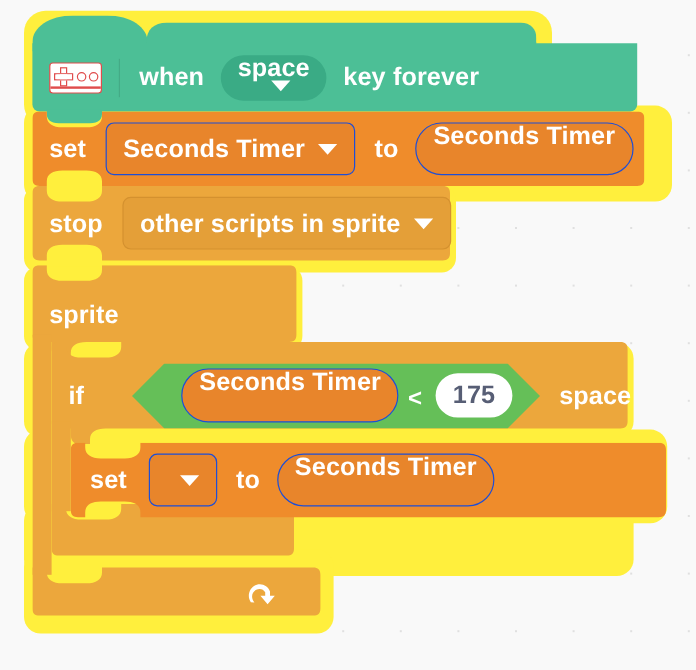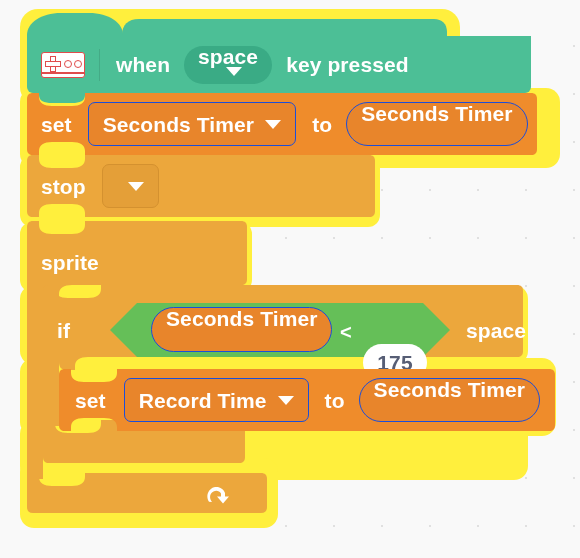--- a/index.html
+++ b/index.html
@@ -205,21 +205,21 @@
         <div class="btn b1"></div>
         <div class="btn b2"></div>
         <div class="baseline"></div>
       </div>
       <div class="divider" style="margin-left:14px;"></div>
       <span class="lbl" style="margin-left:16px;">when</span>
       <span class="pill" style="background:#3aab85; margin-left:14px; height:38px;">
         <span class="lbl">space</span>
         <span class="caret"></span>
       </span>
-      <span class="lbl" style="margin-left:14px;">key pressed</span>
+      <span class="lbl" style="margin-left:14px;">key forever</span>
     </div>
 
     <svg style="position:absolute; left:27px; top:91px;" width="80" height="12">
       <path d="M12,0 L12,4 C12,10 17,12 25,12 L45,12 C53,12 58,10 58,4 L58,0 Z" fill="#4cbf96"></path>
     </svg>
   </div>
 
   <div>
     <svg style="position:absolute; left:27px; top:93px;" width="510" height="68">
       <path d="M0,6 C0,2 2,0 6,0 L12,0 L12,4 C12,10 17,13 25,13 L45,13 C53,13 58,10 58,4 L58,0
@@ -241,20 +241,21 @@
 
   <div>
     <svg style="position:absolute; left:27px; top:155px;" width="348" height="68">
       <path d="M0,6 C0,2 2,0 6,0 L12,0 L12,4 C12,10 17,13 25,13 L45,13 C53,13 58,10 58,4 L58,0
                L342,0 C346,0 348,2 348,6 L348,56 C348,60 346,62 342,62 L58,62 L58,58
                C58,52 53,49 45,49 L25,49 C17,49 12,52 12,58 L12,62 L6,62 C2,62 0,60 0,56 Z" fill="#eca73c"></path>
     </svg>
     <div class="block" style="left:27px; top:155px; width:320px; height:62px;">
       <span class="lbl" style="margin-left:14px;">stop</span>
       <span class="round-rect c-ctrlD" style="margin-left:16px; height:44px; border-radius:7px;">
+        <span class="lbl">other scripts in sprite</span>
         <span class="caret"></span>
       </span>
     </div>
   </div>
 
   <div>
     <svg style="position:absolute; left:27px; top:221px;" width="250" height="300">
 
       <path d="M0,6 C0,2 2,0 6,0 L12,0 L12,4 C12,10 17,13 25,13 L45,13 C53,13 58,10 58,4 L58,0
                L214,0 C218,0 220,2 220,6 L220,58 C220,62 218,64 214,64
@@ -291,38 +292,37 @@
     <span class="lbl" style="position:absolute; left:57px; top:320px;">if</span>
 
     <div>
       <svg style="position:absolute; left:110px; top:303px;" width="340" height="54">
         <path d="M27,0 L313,0 L340,27 L313,54 L27,54 L0,27 Z" fill="#65bf58"></path>
       </svg>
       <span class="pill c-varIn" style="position:absolute; left:151px; top:307px; height:45px; border-radius:999px;">
         <span class="lbl">Seconds Timer</span>
       </span>
       <span class="lbl" style="position:absolute; left:340px; top:322px; font-size:20px;">&lt;</span>
-      <span class="num-oval" style="position:absolute; left:363px; top:311px; height:37px; min-width:64px;margin-top:33px;">
+      <span class="num-oval" style="position:absolute; left:363px; top:311px; height:37px; min-width:64px;">
         <span class="lbl">175</span>
       </span>
     </div>
 
     <span class="lbl" style="position:absolute; left:466px; top:320px;">space</span>
   </div>
 
   <div>
     <svg style="position:absolute; left:59px; top:369px;" width="496" height="68">
       <path d="M0,6 C0,2 2,0 6,0 L12,0 L12,4 C12,10 17,13 25,13 L45,13 C53,13 58,10 58,4 L58,0
                L490,0 C494,0 496,2 496,6 L496,56 C496,60 494,62 490,62 L58,62 L58,58
                C58,52 53,49 45,49 L25,49 C17,49 12,52 12,58 L12,62 L6,62 C2,62 0,60 0,56 Z" fill="#ef8c2b"></path>
     </svg>
     <div class="block" style="left:59px; top:369px; width:496px; height:62px;">
       <span class="lbl" style="margin-left:16px;">set</span>
       <span class="round-rect c-varIn" style="margin-left:18px; height:44px; border-radius:7px;">
-        <span class="lbl">Record Time</span>
         <span class="caret"></span>
       </span>
       <span class="lbl" style="margin-left:16px;">to</span>
       <span class="pill c-varIn" style="margin-left:14px; height:44px; border-radius:999px;">
         <span class="lbl">Seconds Timer</span>
       </span>
     </div>
   </div>
 
 </div>

